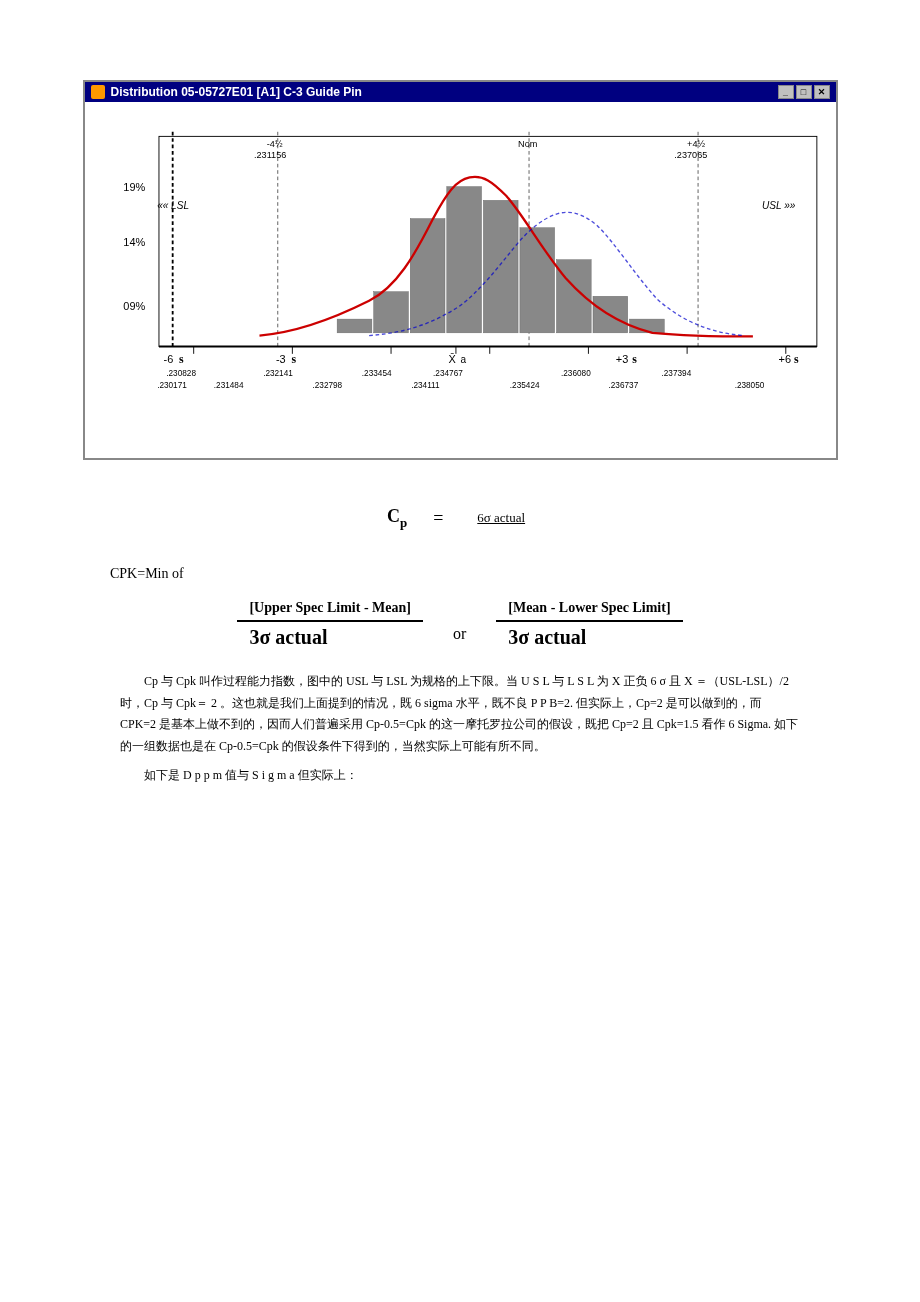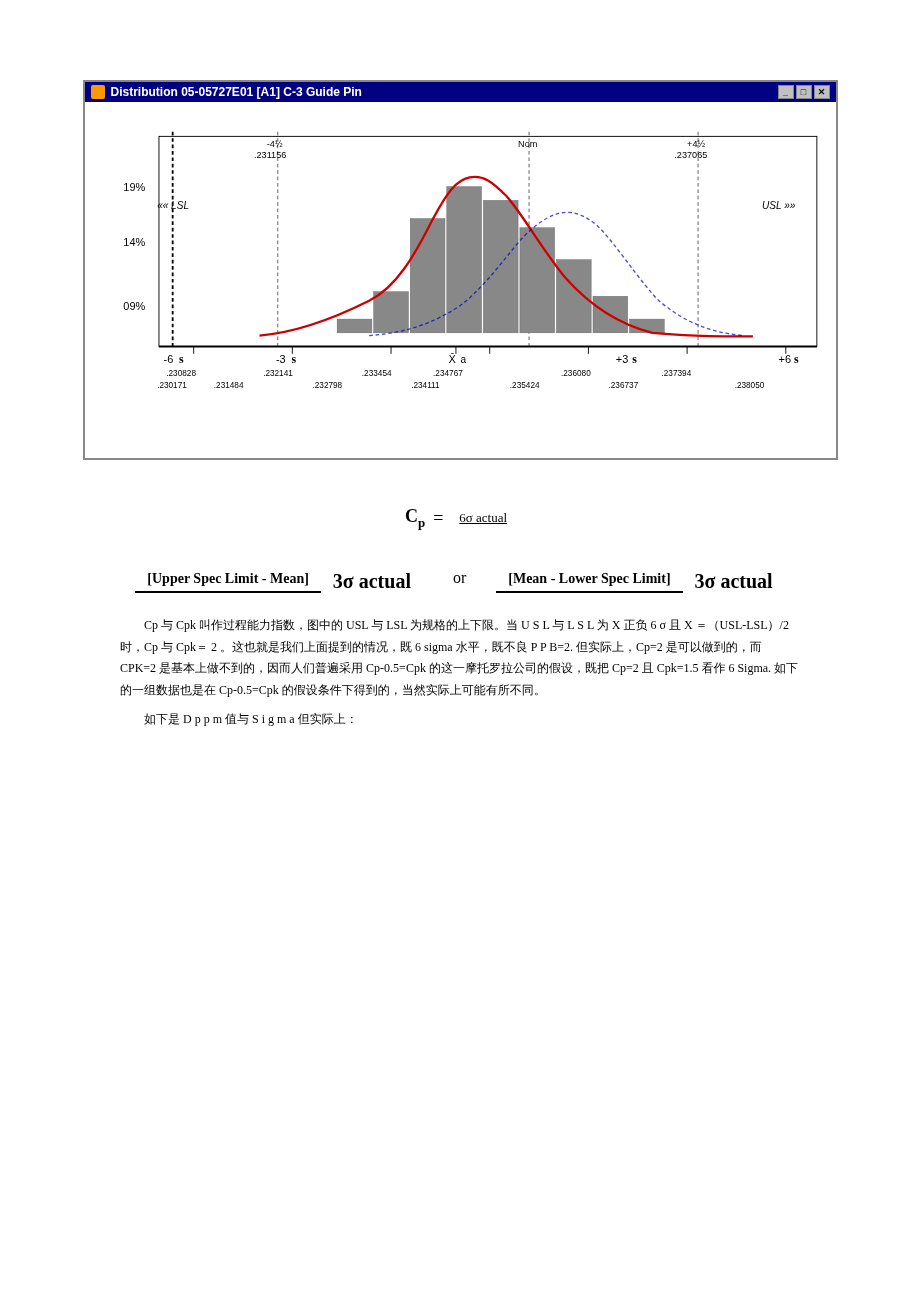--- a/index.html
+++ b/index.html
@@ -83,21 +83,21 @@
       width: 820px;
       margin: 30px auto 0 auto;
       padding: 0 20px;
     }
 
     .cp-formula {
       display: flex;
       align-items: center;
       justify-content: center;
       margin: 20px 0 30px 0;
-      gap: 8px;
+      gap: 26px;
       font-size: 16px;
       text-align: right;
     }
 
     .fraction {
       display: inline-flex;
       flex-direction: column;
       align-items: center;
     }
 
@@ -128,22 +128,21 @@
     .cpk-formula-row {
       display: flex;
       align-items: flex-end;
       justify-content: center;
       gap: 30px;
       margin-bottom: 20px;
     }
 
     .cpk-fraction-wrap {
       display: flex;
-      flex-direction: row;
-      align-items: center;
+      flex-direction: column;
     }
 
     .cpk-fraction-num {
       border-bottom: 2px solid #000;
       padding: 2px 12px 4px 12px;
       font-size: 14px;
       font-weight: bold;
       white-space: nowrap;
     }
 
@@ -277,20 +276,21 @@
 
   <div class="cp-formula">
     <span style="font-size:18px; font-weight:bold;">C<span style="font-size:13px; vertical-align:sub;">p</span></span>
     <span style="font-size:18px;">=</span>
     <div class="fraction">
       <div class="fraction-den">6σ   actual</div>
     </div>
   </div>
 
   <div class="cpk-section">
+    <div class="cpk-header">CPK=Min of</div>
 
     <div class="cpk-formula-row">
       <div class="cpk-fraction-wrap">
         <div class="cpk-fraction-num">[Upper Spec Limit - Mean]</div>
         <div class="cpk-fraction-den">3σ actual</div>
       </div>
       <div class="or-label">or</div>
       <div class="cpk-fraction-wrap">
         <div class="cpk-fraction-num">[Mean - Lower Spec Limit]</div>
         <div class="cpk-fraction-den">3σ actual</div>

